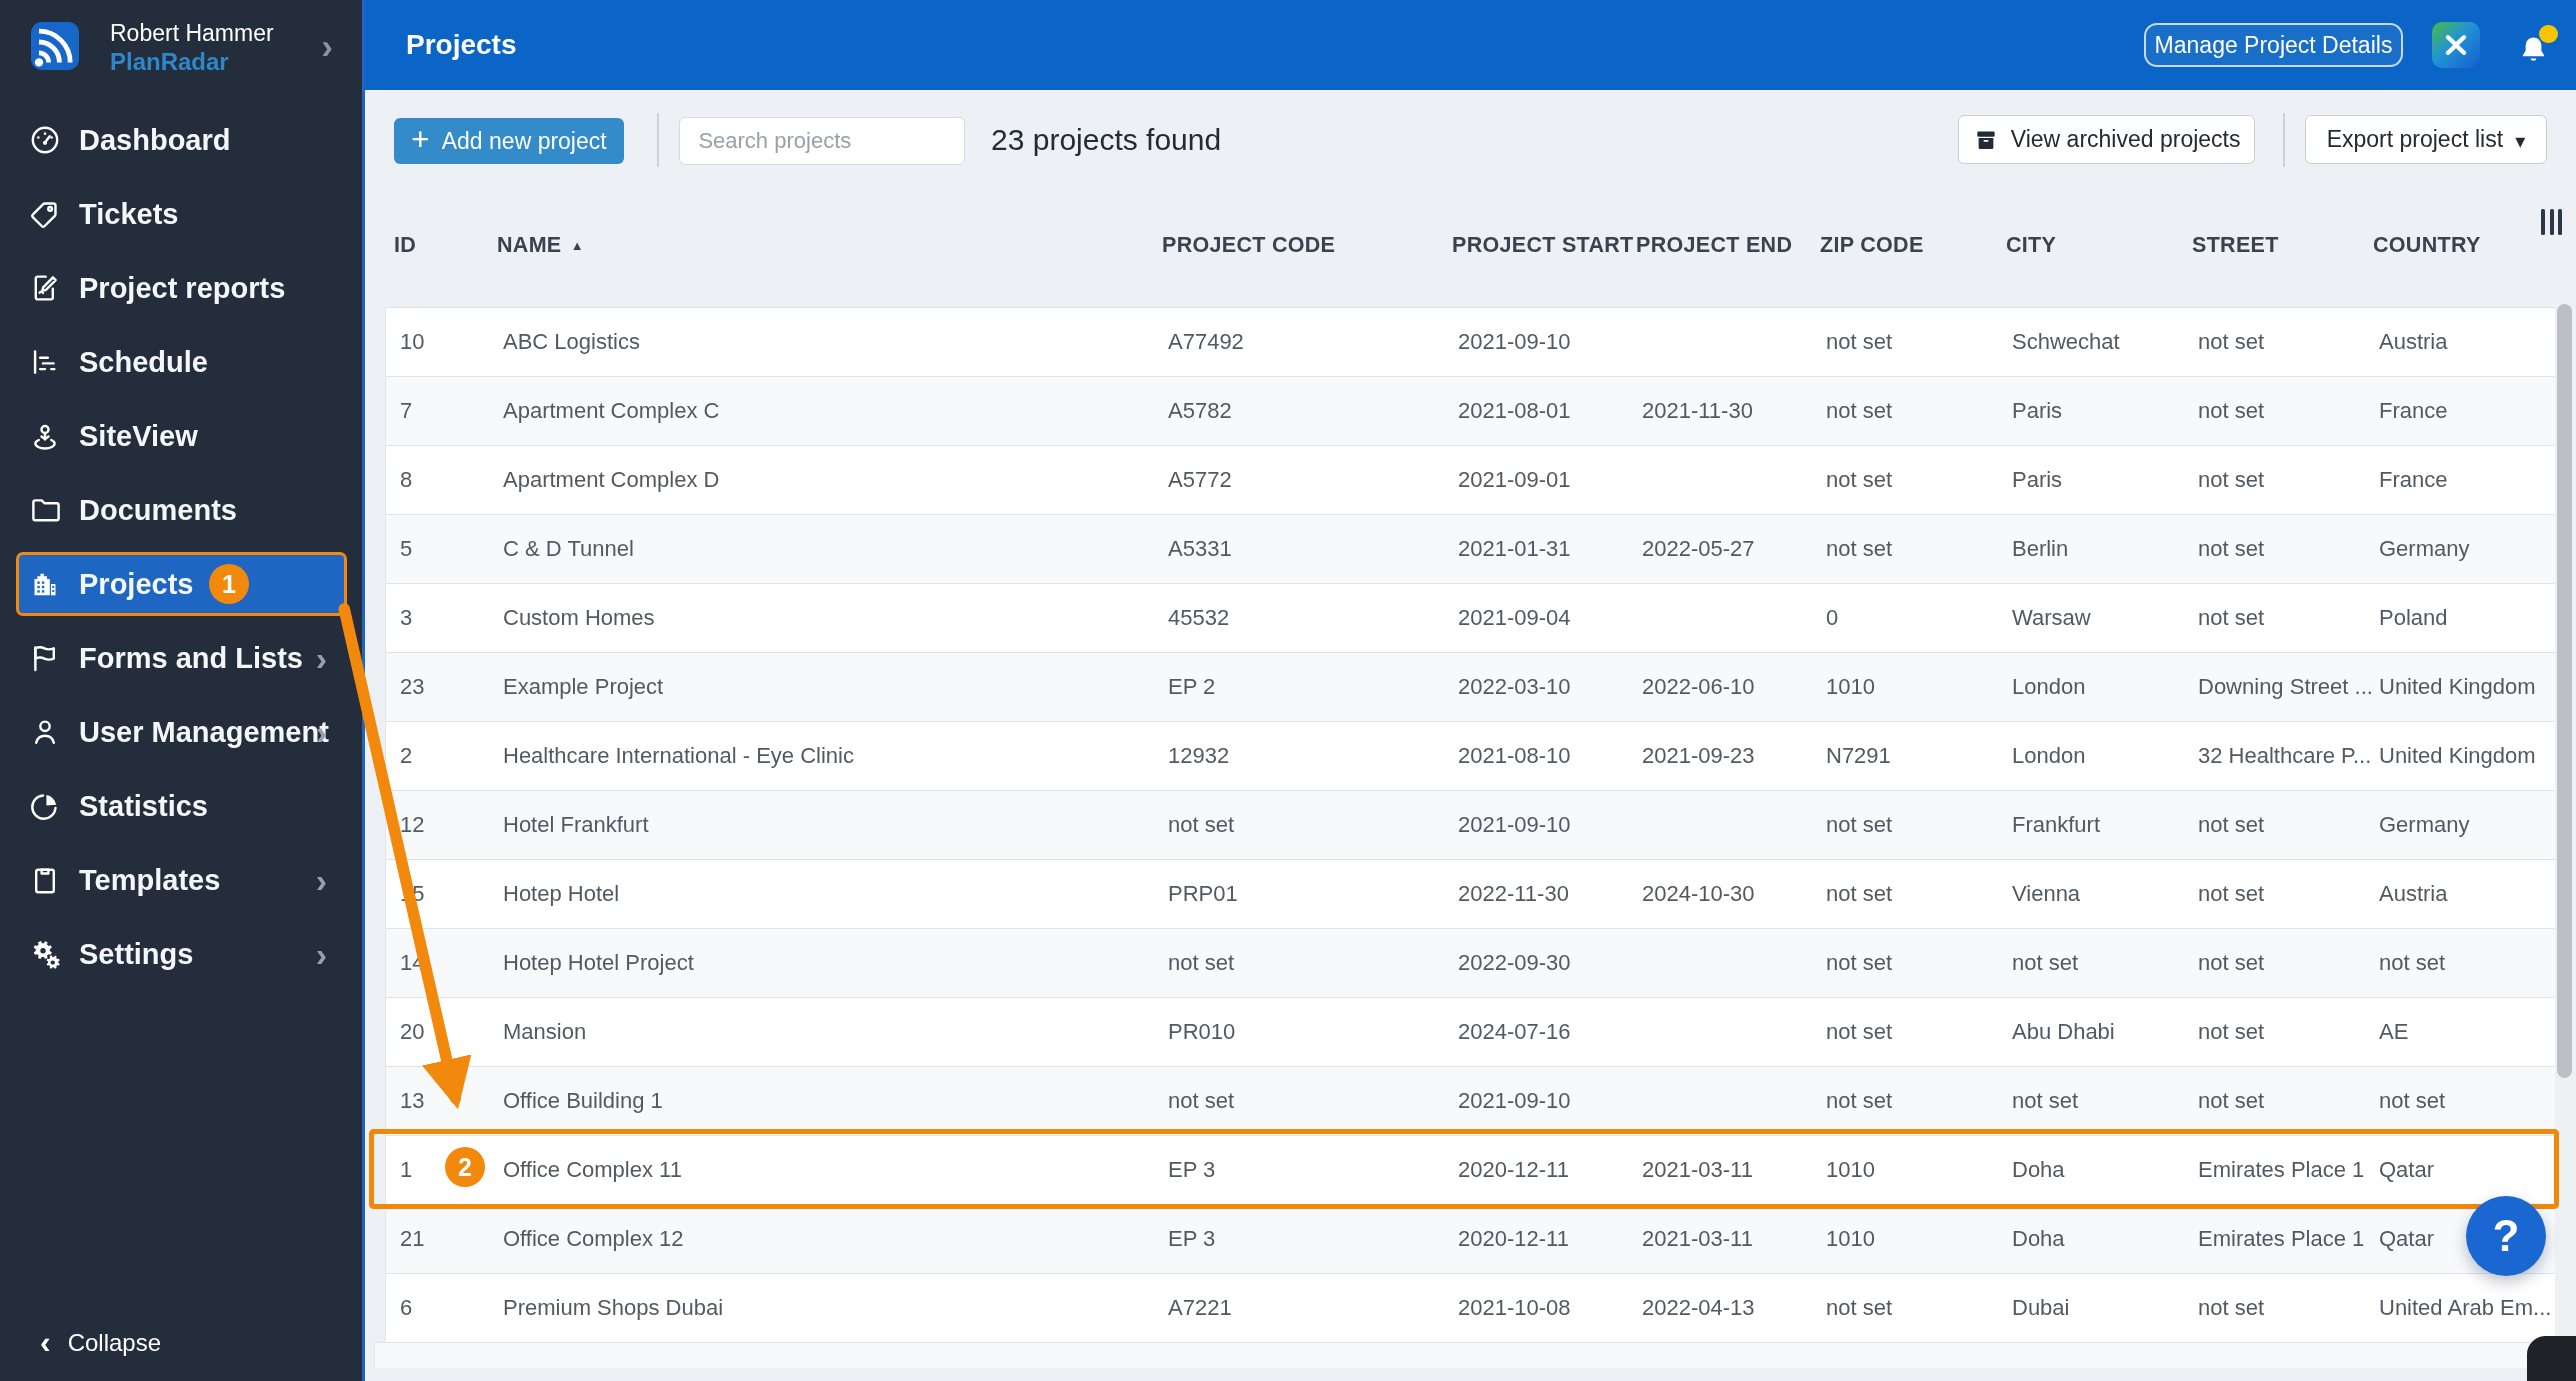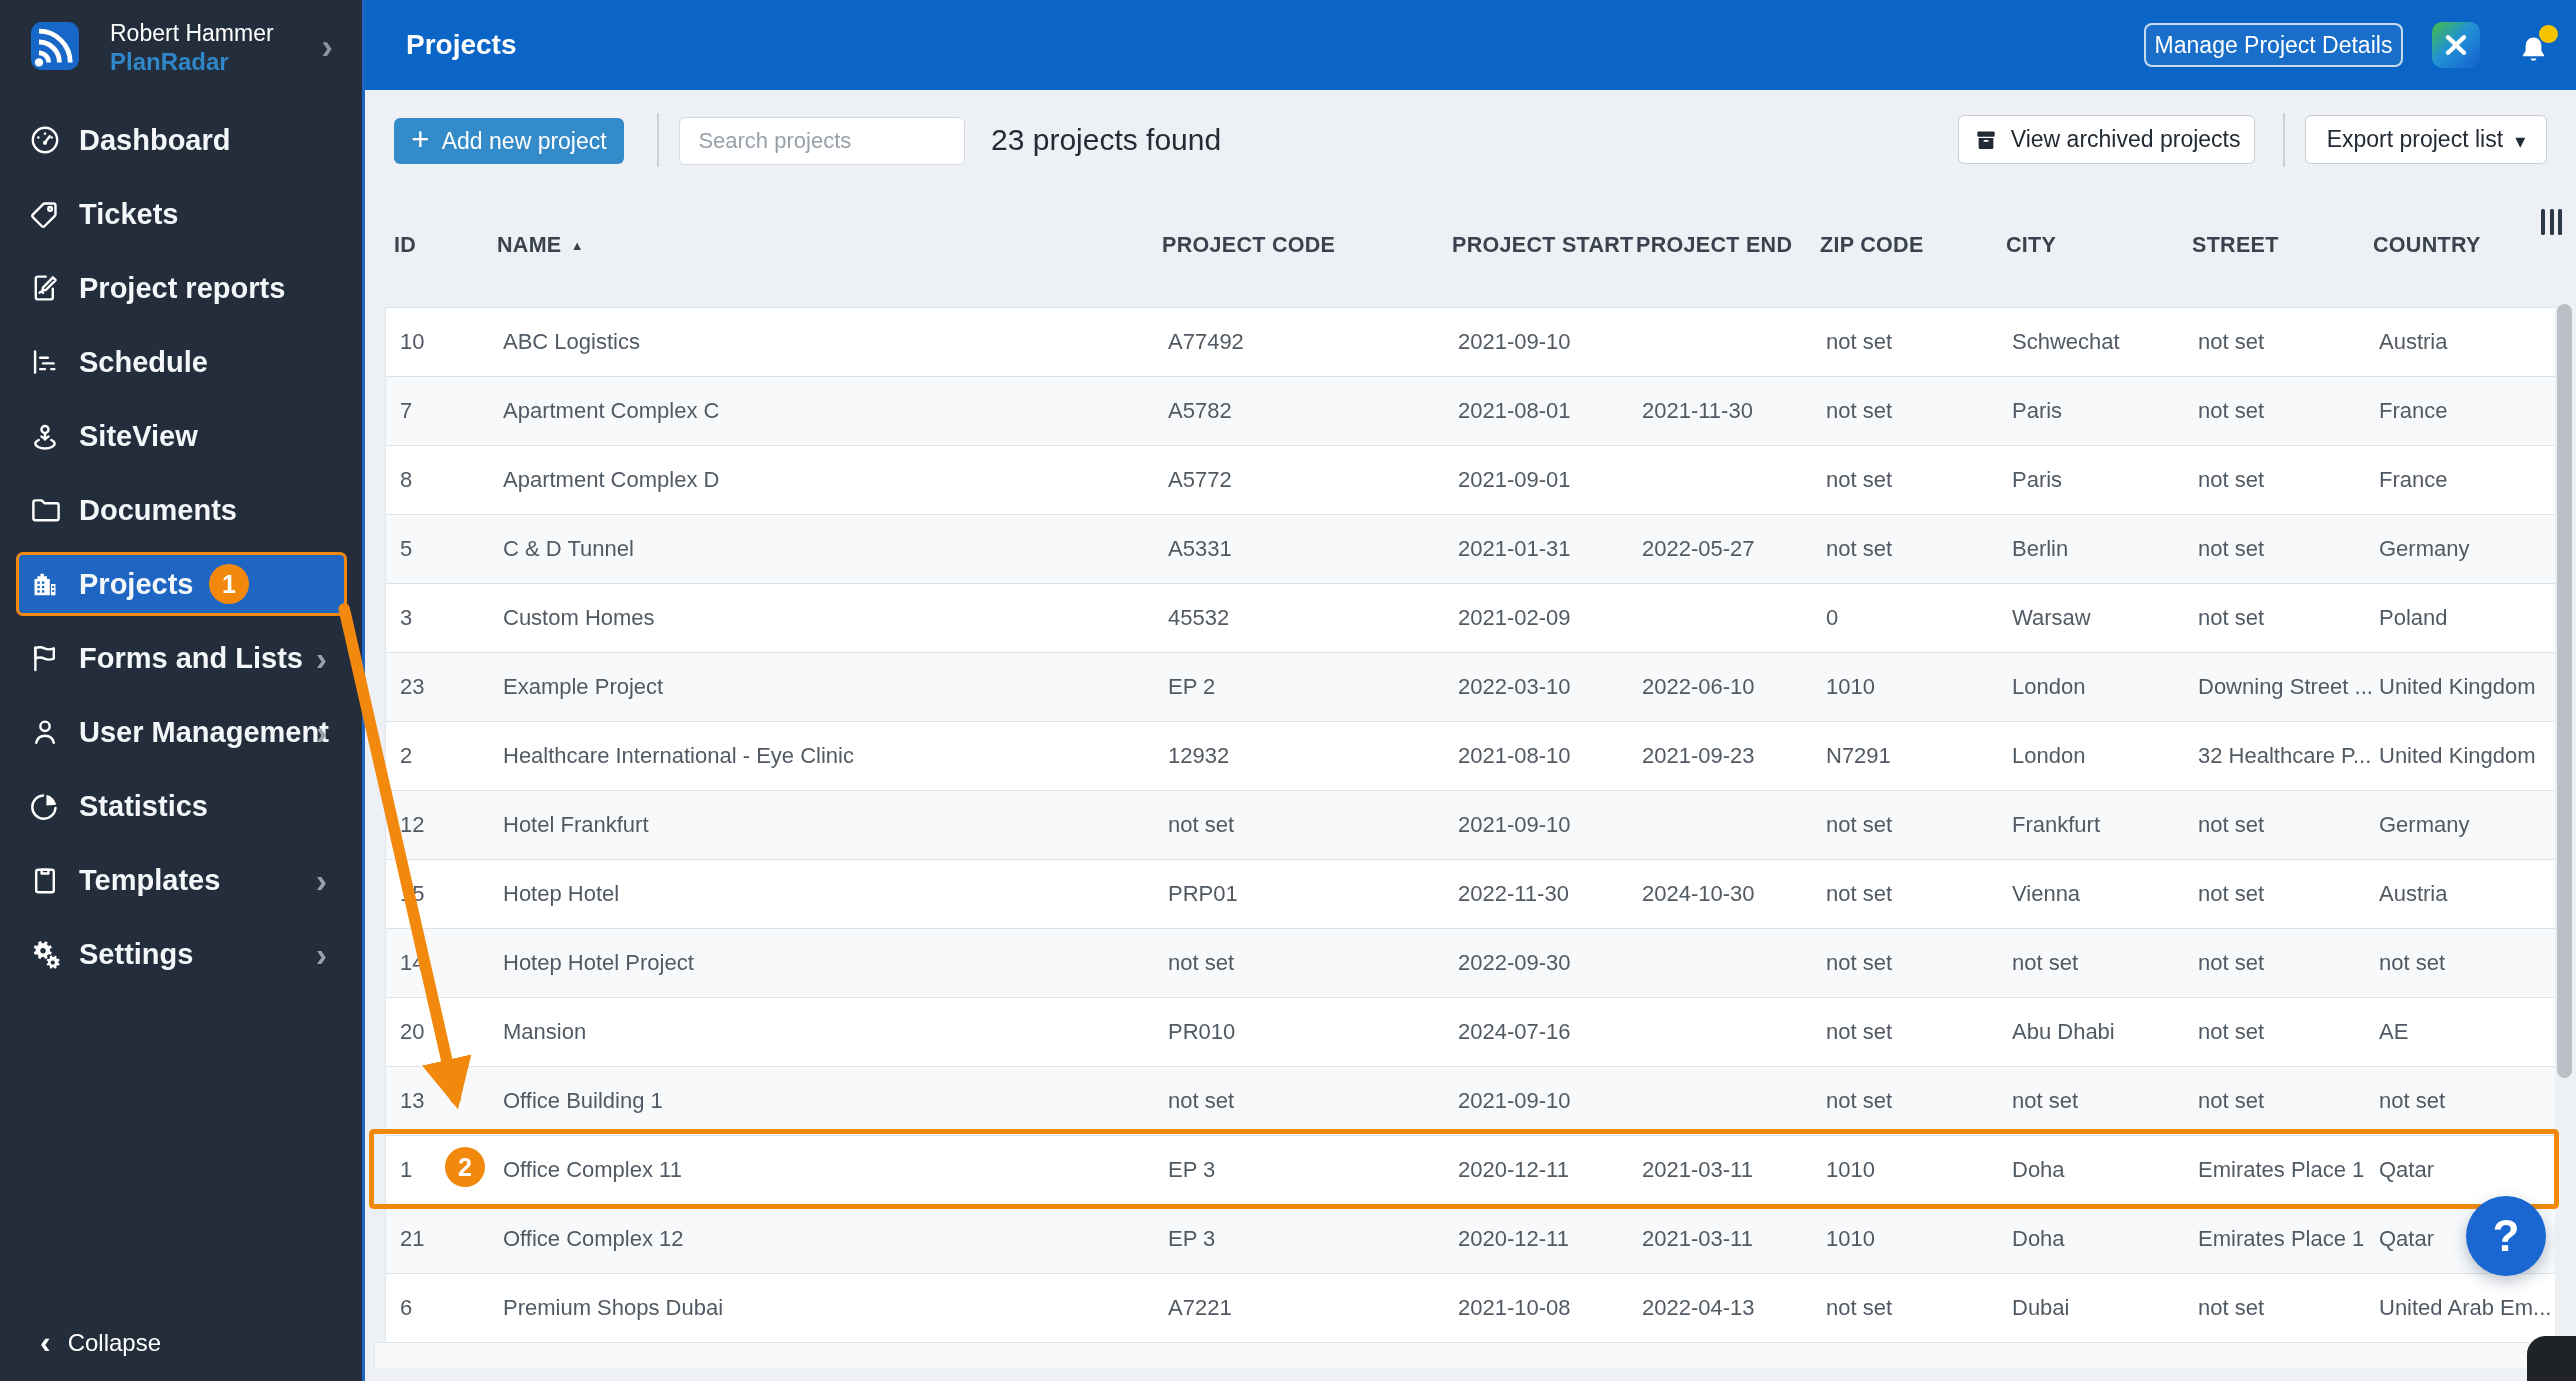--- a/index.html
+++ b/index.html
@@ -37,21 +37,21 @@
   .collapse .clabel { font-size:24px; font-weight:400; }
 
   
   .main { position:absolute; left:365px; top:0; width:2211px; height:1382px; }
 
   .topbar { position:absolute; left:0; top:0; width:100%; height:90px; background:#0B65C7; z-index:5; }
   .page-title { position:absolute; left:41px; top:0; height:90px; display:flex; align-items:center;
                 color:#fff; font-size:28px; font-weight:700; }
   .manage-btn { position:absolute; left:1779px; top:23px; width:259px; height:44px;
                 background:rgba(255,255,255,0.06); border:2.3px solid rgba(230,237,244,0.85);
-                border-radius:8px; color:#fff; font-size:23px; font-family:inherit; cursor:pointer; }
+                border-radius:13px; color:#fff; font-size:23px; font-family:inherit; cursor:pointer; }
   .appicon { position:absolute; left:2067px; top:21.5px; width:48px; height:46px; border-radius:10px;
              background:linear-gradient(135deg,#49BC45 0%, #2193D4 45%, #155FCE 100%);
              display:flex; align-items:center; justify-content:center; cursor:pointer; }
   .appicon svg { width:34px; height:34px; }
   .bellwrap { position:absolute; left:2151px; top:28px; width:37px; height:40px; cursor:pointer; }
   .bellwrap svg { width:35px; height:35px; position:absolute; left:0; top:4.6px; }
   .bell-dot { position:absolute; right:-4.6px; top:-3.1px; width:18.4px; height:18.4px; border-radius:50%;
               background:#F6C500; }
 
   
@@ -401,21 +401,21 @@
           <div class="tcell c-end">2022-05-27</div>
           <div class="tcell c-zip">not set</div>
           <div class="tcell c-city">Berlin</div>
           <div class="tcell c-street">not set</div>
           <div class="tcell c-country">Germany</div>
         </div>
         <div class="trow">
           <div class="tcell c-id">3</div>
           <div class="tcell c-name">Custom Homes</div>
           <div class="tcell c-code">45532</div>
-          <div class="tcell c-start">2021-02-09</div>
+          <div class="tcell c-start">2021-09-04</div>
           <div class="tcell c-end"></div>
           <div class="tcell c-zip">0</div>
           <div class="tcell c-city">Warsaw</div>
           <div class="tcell c-street">not set</div>
           <div class="tcell c-country">Poland</div>
         </div>
         <div class="trow alt">
           <div class="tcell c-id">23</div>
           <div class="tcell c-name">Example Project</div>
           <div class="tcell c-code">EP 2</div>

